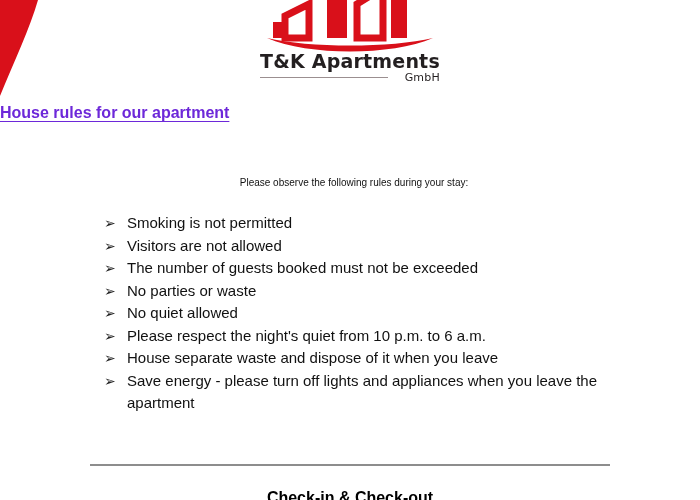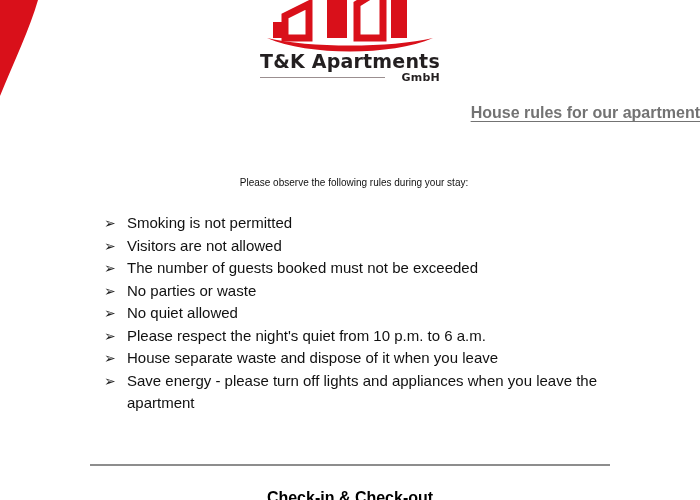--- a/index.html
+++ b/index.html
@@ -62,39 +62,39 @@
     gap: 5px;
     margin-top: 1px;
   }
   .logo-sub-rule {
     flex: 1;
     height: 1px;
     background: #9b8f90;
   }
   .logo-sub {
     font-size: 11px;
-    font-weight: 700;
+    font-weight: 400;
     color: #231f20;
     font-family: "DejaVu Sans", sans-serif;
     letter-spacing: 0.2px;
     margin-left: 12px;
   }
 
   
   .doc-title {
     position: absolute;
     top: 104px;
     left: 0;
     right: 0;
-    text-align: right;
+    text-align: left;
     font-size: 16px;
     font-weight: bold;
     text-decoration: underline;
     text-underline-offset: 3px;
-    color: #737373;
+    color: #6d28d9;
   }
 
   
   .intro-line {
     position: absolute;
     top: 177px;
     left: 8px;
     right: 0;
     text-align: center;
     font-size: 10px;

